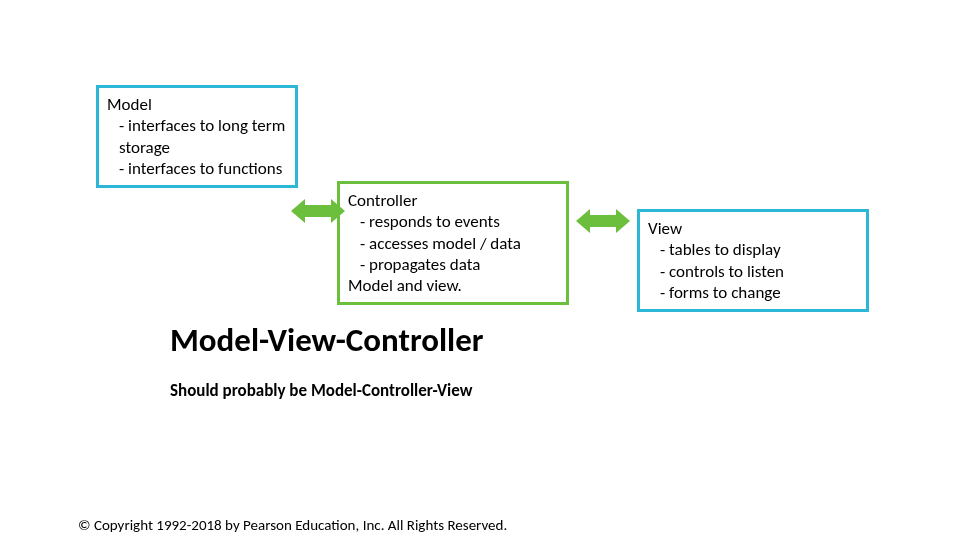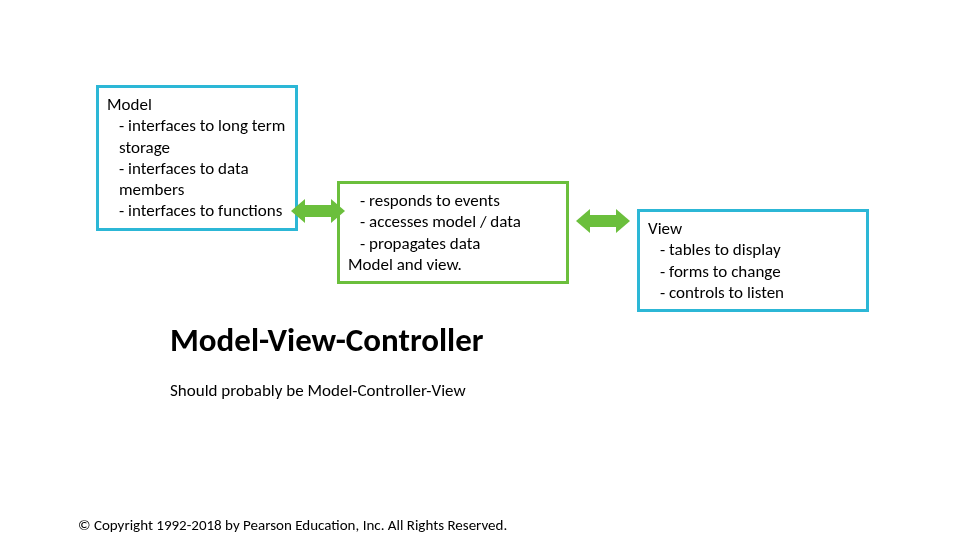--- a/index.html
+++ b/index.html
@@ -4,21 +4,21 @@
 <style>
   html,body{margin:0;padding:0;width:960px;height:540px;background:#fff;font-family:Calibri,Arial,sans-serif;color:#000;}
   .stage{position:relative;width:960px;height:540px;}
   .box{position:absolute;border:3px solid;background:#fff;padding:6px 8px;font-size:17px;line-height:1.25;margin-top:33px;}
   .box .title{font-weight:400;}
   .box .item{padding-left:12px;}
   #box-model{left:96px;top:52px;width:180px;border-color:#2cb7d6;}
   #box-controller{left:337px;top:148px;width:210px;border-color:#6bbf3c;}
   #box-view{left:637px;top:176px;width:210px;border-color:#2cb7d6;}
   .heading{position:absolute;left:170px;top:320px;font-size:33px;font-weight:700;}
-  .sub{position:absolute;left:170px;top:380px;font-size:17px;font-weight:400;}
+  .sub{position:absolute;left:170px;top:380px;font-size:17px;font-weight:700;}
   .copy{position:absolute;left:78px;top:516px;font-size:15px;}
   .arrow{position:absolute;}
   .shaft{position:absolute;background:#6bbf3c;}
   .head{position:absolute;width:0;height:0;}
   
   #a1 .shaft{left:303px;top:205px;width:30px;height:12px;}
   #a1 .hl{left:291px;top:199px;border-top:12px solid transparent;border-bottom:12px solid transparent;border-right:14px solid #6bbf3c;}
   #a1 .hr{left:331px;top:199px;border-top:12px solid transparent;border-bottom:12px solid transparent;border-left:14px solid #6bbf3c;}
   
   #a2 .shaft{left:588px;top:215px;width:30px;height:12px;}
@@ -26,36 +26,36 @@
   #a2 .hr{left:616px;top:209px;border-top:12px solid transparent;border-bottom:12px solid transparent;border-left:14px solid #6bbf3c;}
 </style>
 </head>
 <body>
 
 <div class="stage">
 
   <div id="box-model" class="box">
     <div class="title">Model</div>
     <div class="item"><span>- interfaces to long term storage</span></div>
-    <div class="item"><span>- interfaces to data members</span></div>
     <div class="item"><span>- interfaces to functions</span></div>
   </div>
 
   <div id="box-controller" class="box">
+    <div class="title">Controller</div>
     <div class="item"><span>- responds to events</span></div>
     <div class="item"><span>- accesses model / data</span></div>
     <div class="item"><span>- propagates data</span></div>
     <div>Model and view.</div>
   </div>
 
   <div id="box-view" class="box">
     <div class="title">View</div>
     <div class="item"><span>- tables to display</span></div>
+    <div class="item"><span>- controls to listen</span></div>
     <div class="item"><span>- forms to change</span></div>
-    <div class="item"><span>- controls to listen</span></div>
   </div>
 
   <div id="a1" class="arrow">
     <div class="shaft"></div>
       <div class="head hl"></div>
       <div class="head hr"></div>
   </div>
   <div id="a2" class="arrow">
     <div class="shaft"></div>
       <div class="head hl"></div>

